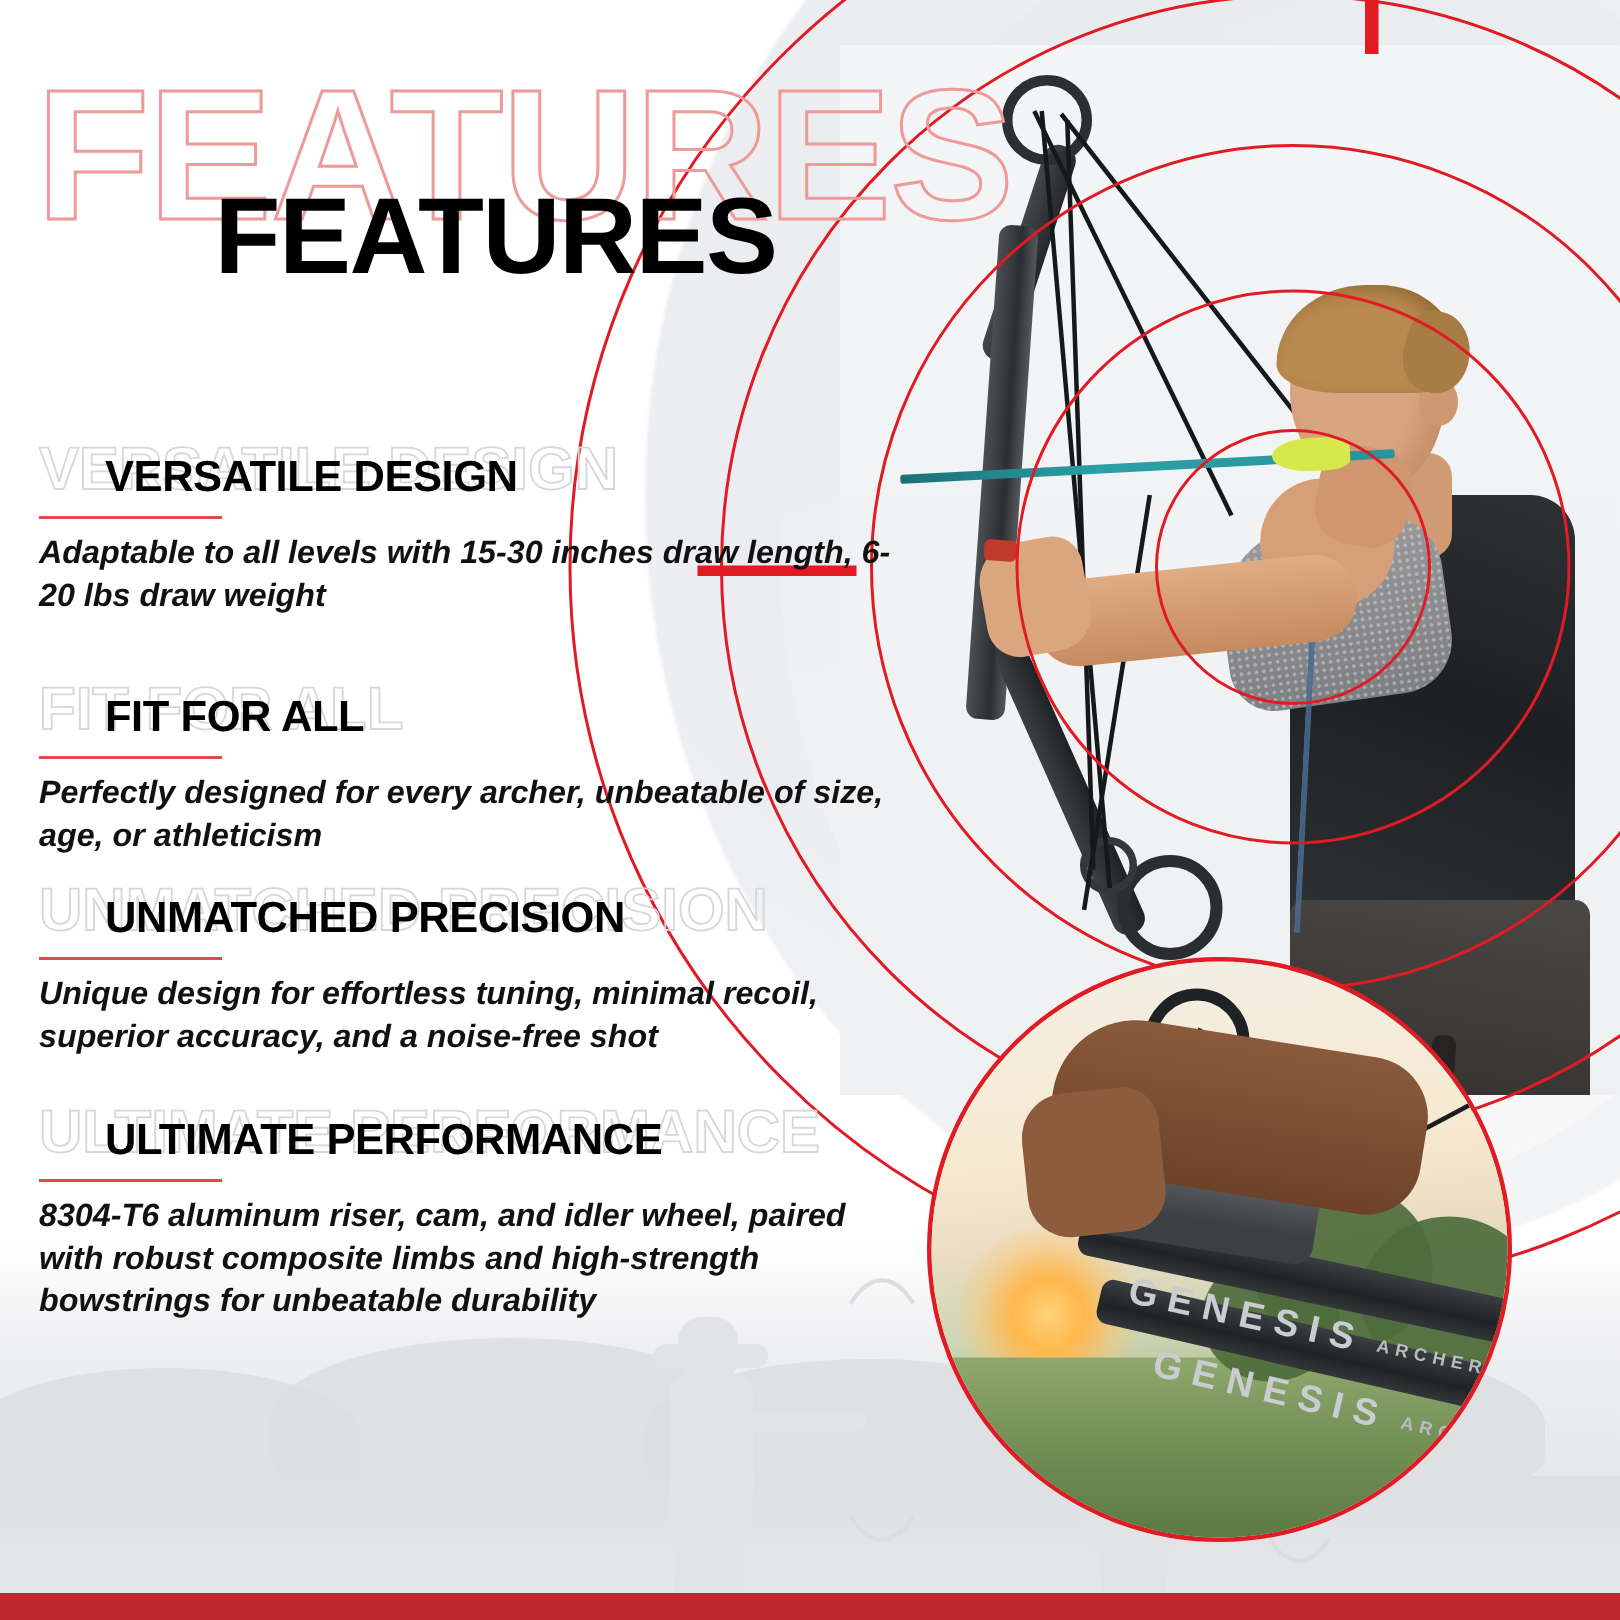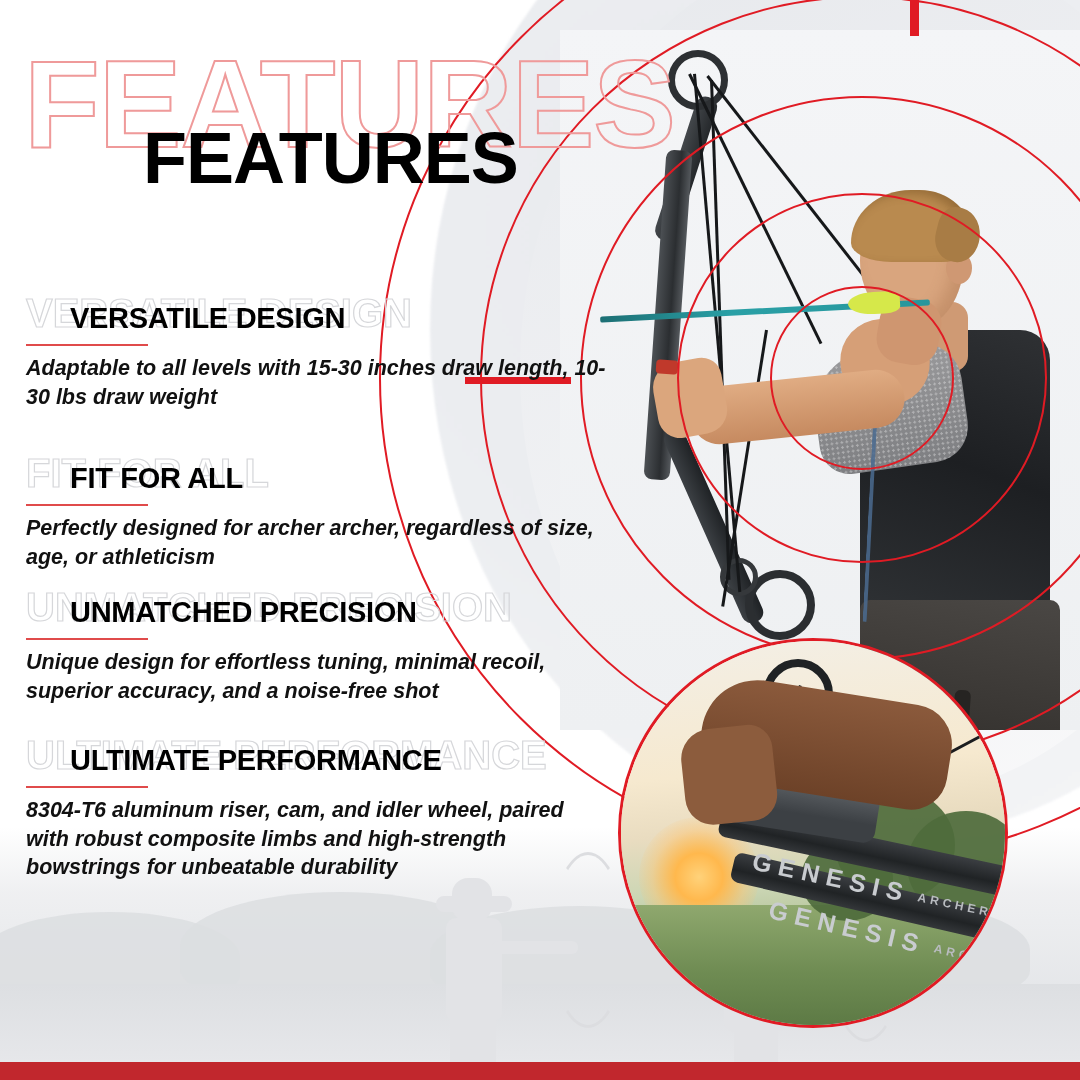--- a/index.html
+++ b/index.html
@@ -408,30 +408,30 @@
   <div class="title-solid">FEATURES</div>
 
   <div class="features">
 
     <div class="feature" style="top:292px;">
       <div class="f-headwrap">
         <div class="f-ghost">VERSATILE DESIGN</div>
         <div class="f-title">VERSATILE DESIGN</div>
         <div class="f-rule"></div>
       </div>
-      <div class="f-desc">Adaptable to all levels with 15-30 inches draw length, 10-30 lbs draw weight</div>
+      <div class="f-desc">Adaptable to all levels with 15-30 inches draw length, 6-20 lbs draw weight</div>
     </div>
 
     <div class="feature" style="top:452px;">
       <div class="f-headwrap">
         <div class="f-ghost">FIT FOR ALL</div>
         <div class="f-title">FIT FOR ALL</div>
         <div class="f-rule"></div>
       </div>
-      <div class="f-desc">Perfectly designed for archer archer, regardless of size, age, or athleticism</div>
+      <div class="f-desc">Perfectly designed for every archer, unbeatable of size, age, or athleticism</div>
     </div>
 
     <div class="feature" style="top:586px;">
       <div class="f-headwrap">
         <div class="f-ghost">UNMATCHED PRECISION</div>
         <div class="f-title">UNMATCHED PRECISION</div>
         <div class="f-rule"></div>
       </div>
       <div class="f-desc">Unique design for effortless tuning, minimal recoil, superior accuracy, and a noise-free shot</div>
     </div>

